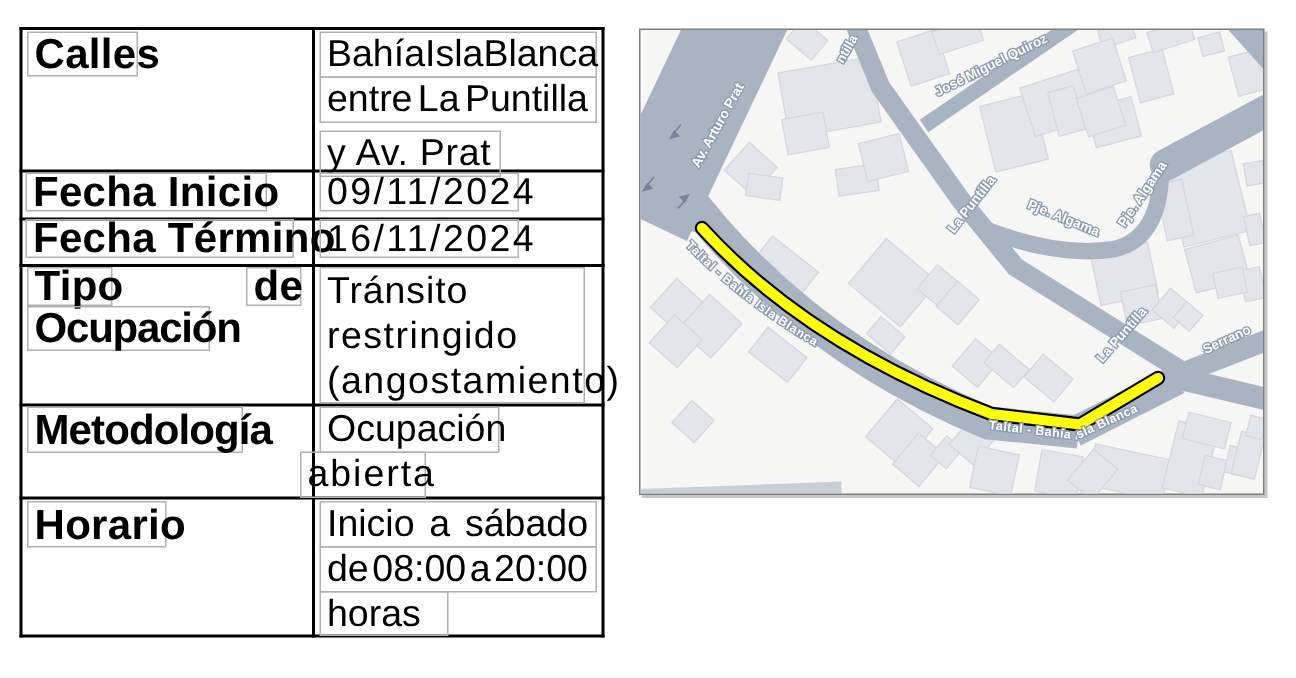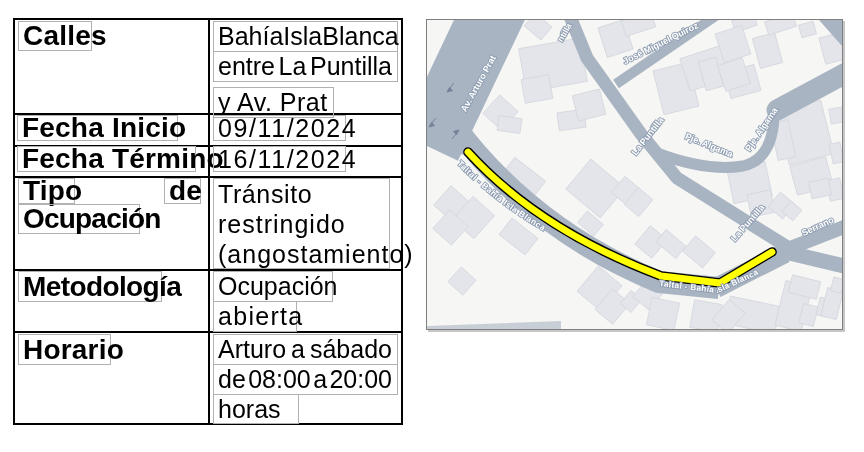--- a/index.html
+++ b/index.html
@@ -61,26 +61,26 @@
 <div class="g b" style="left:164px;top:178px;width:37px;height:26px;line-height:24px">de</div>
 
 <div class="g" style="left:213px;top:178px;width:177px;height:91px;line-height:30px"><span class="ls3">Tránsito</span><br><span class="ls2">restringido</span><br><span class="ls2">(angostamiento)</span></div>
 
 <div class="g b" style="left:18px;top:204px;width:122px;height:30px;line-height:28px;letter-spacing:-0.8px">Ocupación</div>
 
 <div class="g b" style="left:18px;top:271px;width:144px;height:31px;line-height:29px;letter-spacing:-0.6px">Metodología</div>
 
 <div class="g" style="left:213px;top:271px;width:120px;height:31px;line-height:29px">Ocupación</div>
 
-<div class="g" style="left:213px;top:301px;width:84px;height:31px;line-height:29px;letter-spacing:1.3px">abierta</div>
+<div class="g" style="left:200px;top:301px;width:84px;height:31px;line-height:29px;letter-spacing:1.3px">abierta</div>
 
 <div class="g b" style="left:18px;top:334px;width:93px;height:31px;line-height:29px">Horario</div>
 
 <div class="g j" style="left:213px;top:334px;width:185px;height:31px;line-height:29px">
-      <span>Arturo</span>
+      <span>Inicio</span>
       <span>a</span>
       <span>sábado</span>
     </div>
 
 <div class="g j" style="left:213px;top:364px;width:185px;height:31px;line-height:29px">
       <span>de</span>
       <span>08:00</span>
       <span>a</span>
       <span>20:00</span>
     </div>

